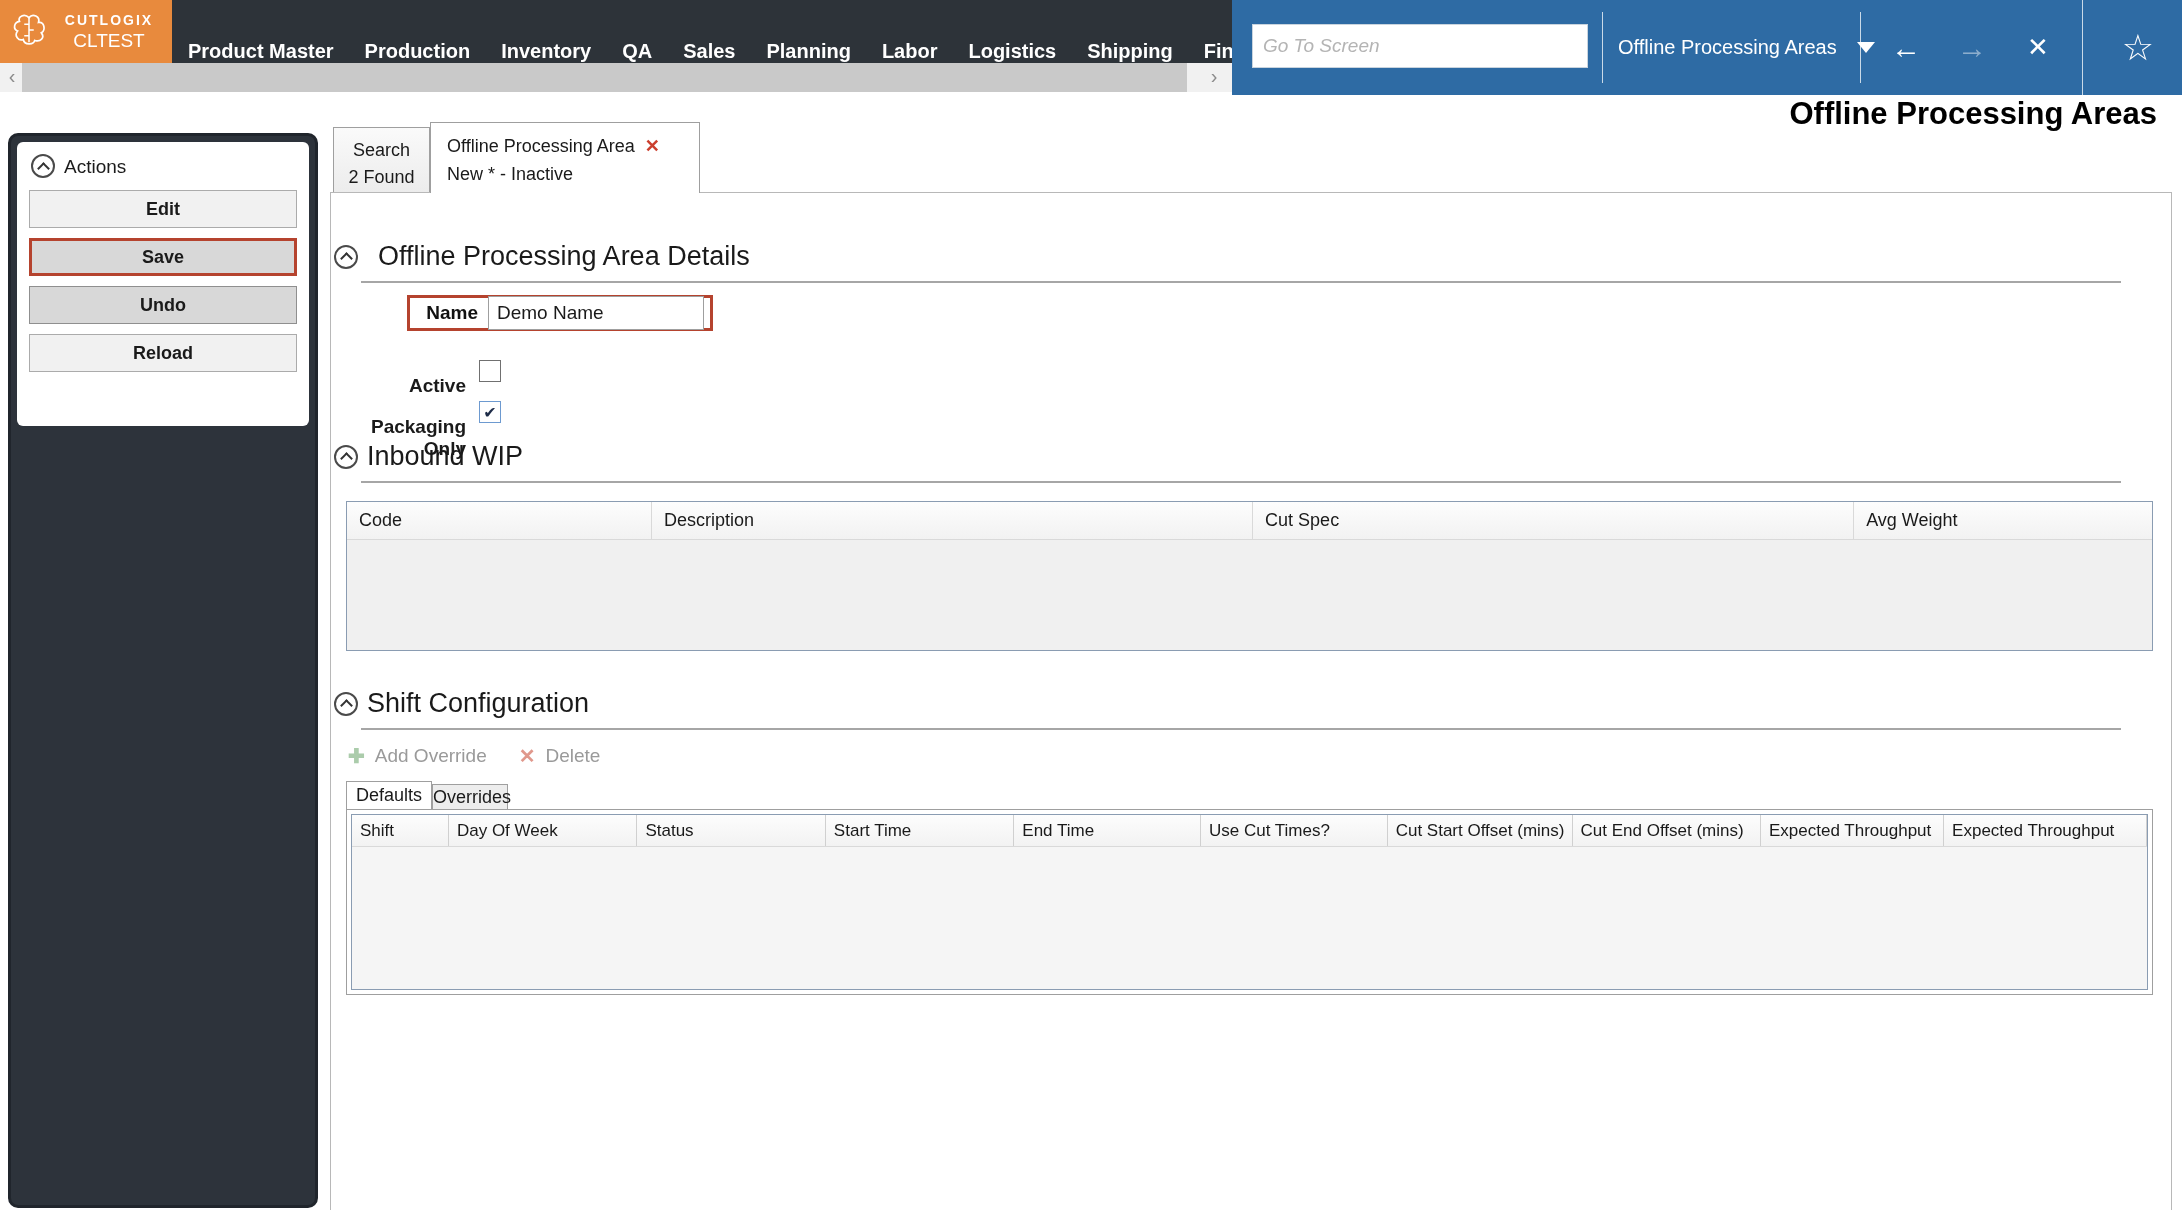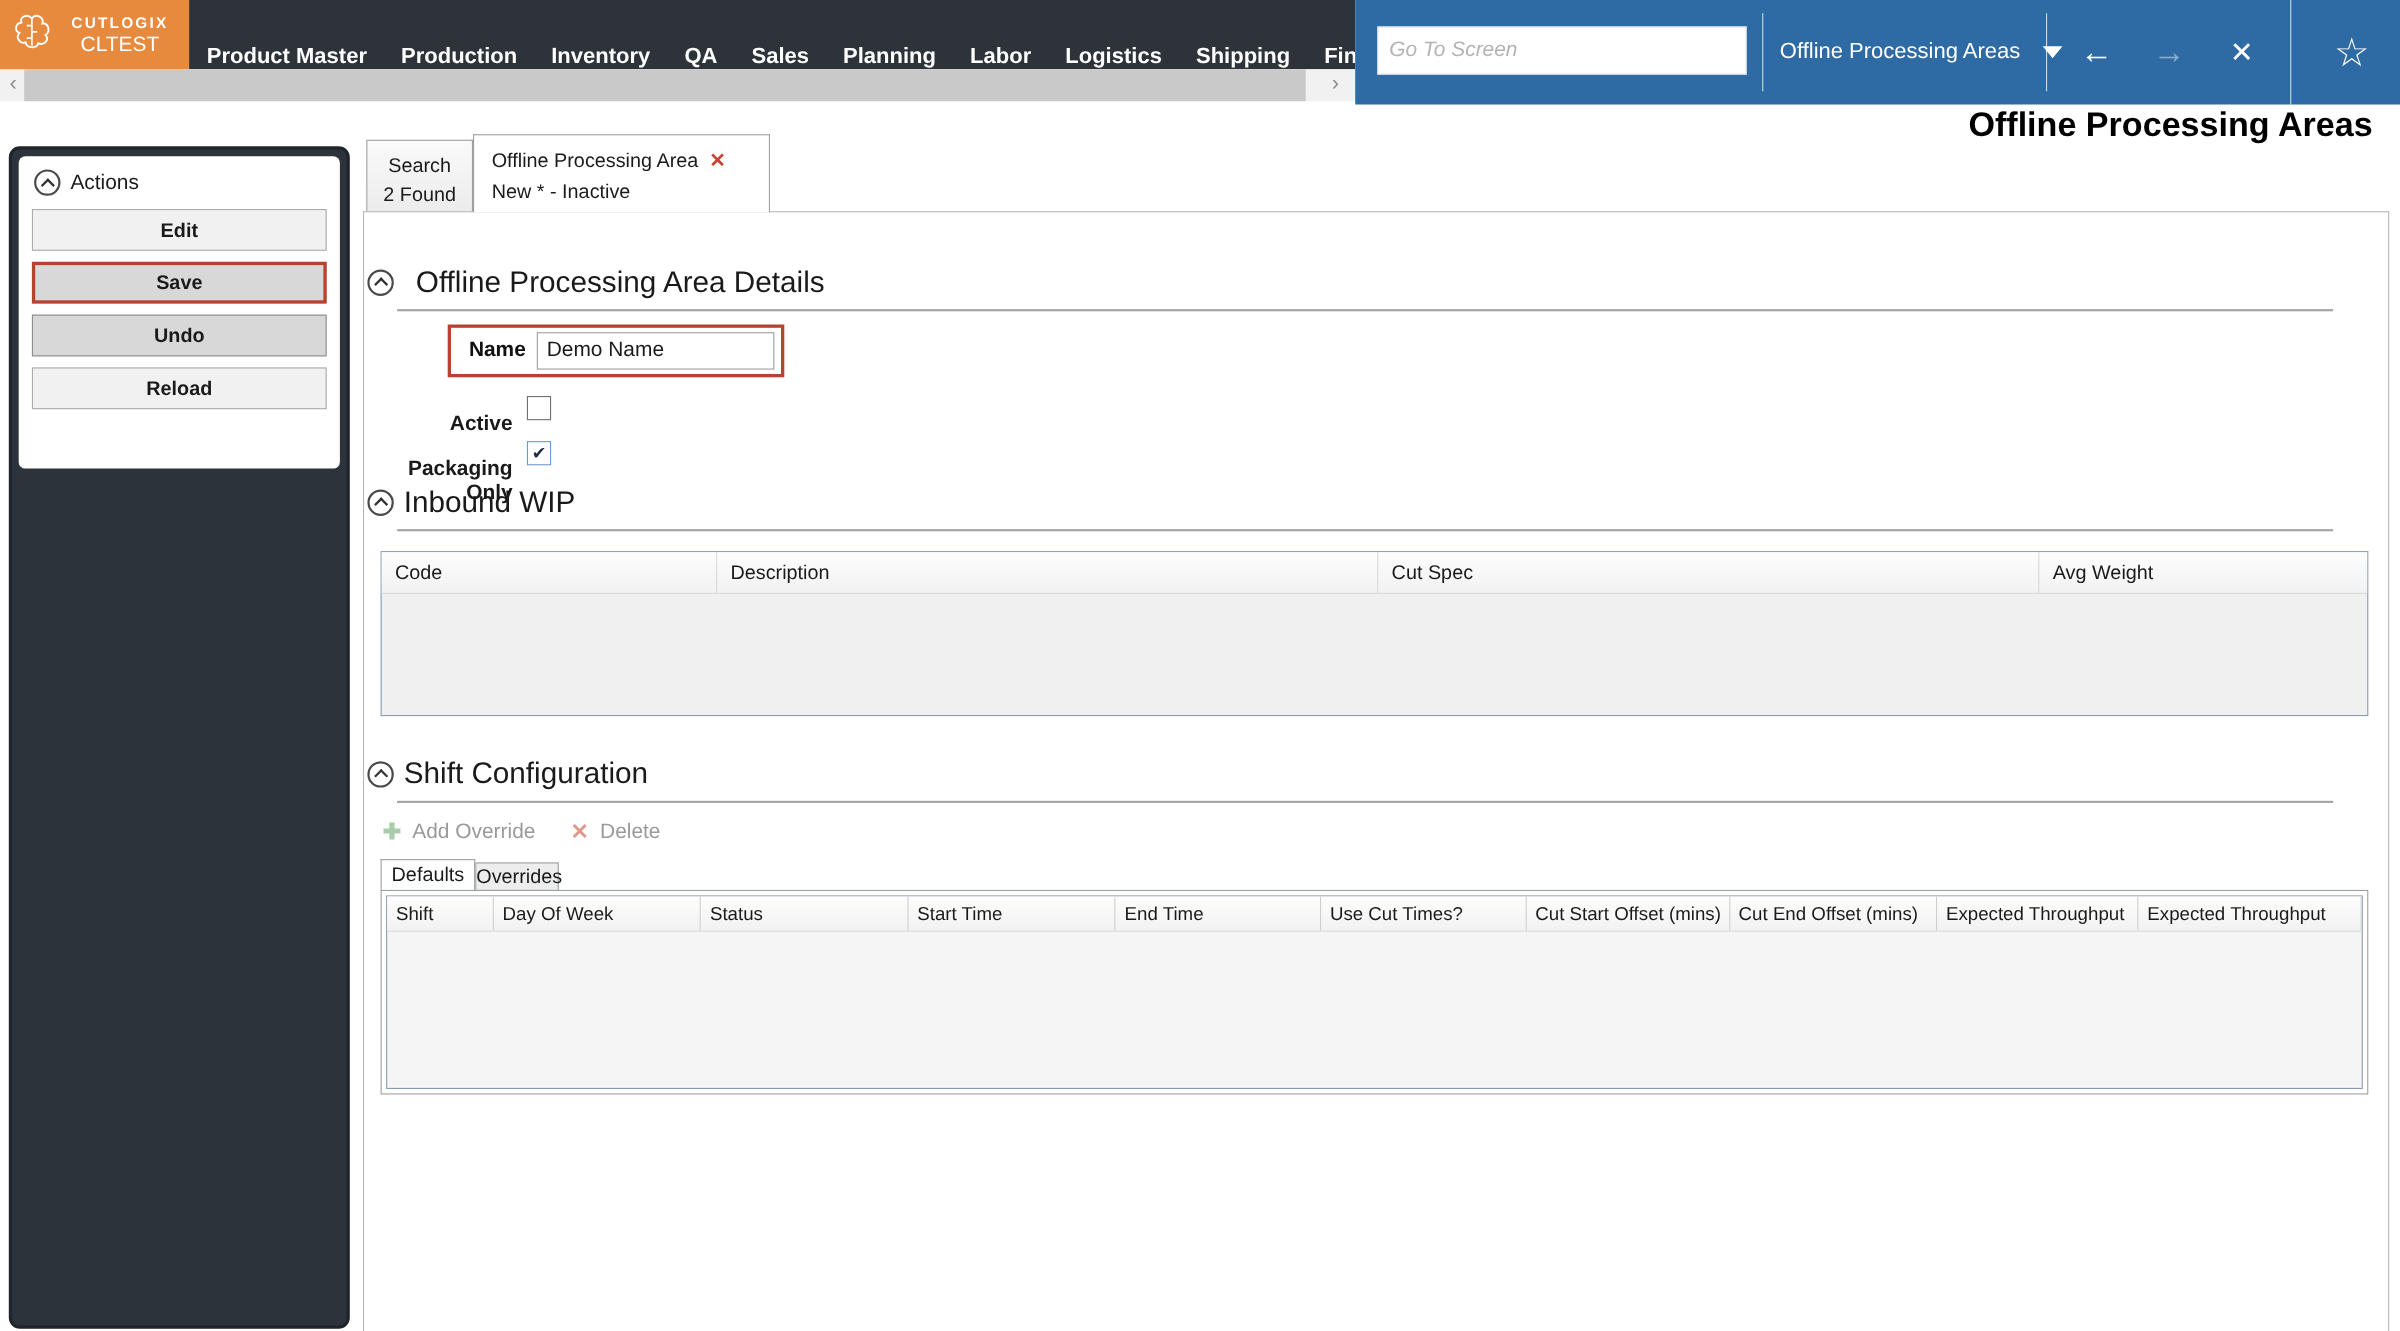--- a/index.html
+++ b/index.html
@@ -60,21 +60,21 @@
   .tab-close { color:#cb3f2e; font-weight:bold; margin-left:10px; font-size:18px; }
 
   
   .main-panel { position:absolute; left:330px; top:192px; width:1842px; height:1018px; background:#fff; border:1px solid #b8b8b8; border-bottom:none; z-index:2; }
 
   .sec-header { position:absolute; display:flex; align-items:center; gap:9px; }
   .sec-title { font-size:27px; color:#1a1a1a; }
   .sec-rule { position:absolute; left:30px; width:1760px; border-top:2px solid #a6a6a6; }
 
   
-  .name-box { position:absolute; left:76px; top:102px; width:306px; height:48px; border:3px solid #b5432e; display:flex; align-items:center; padding-left:6px; }
+  .name-box { position:absolute; left:76px; top:102px; width:306px; height:36px; border:3px solid #b5432e; display:flex; align-items:center; padding-left:6px; }
   .fld-label { font-size:19px; font-weight:bold; color:#111; }
   .name-box .fld-label { width:62px; text-align:right; }
   .name-input { width:216px; height:34px; border:1px solid #9f9f9f; font-size:19px; padding:0 8px; margin-left:10px; font-family:"Liberation Sans",sans-serif; color:#1a1a1a; }
   .row-label { position:absolute; left:0; width:135px; text-align:right; font-size:19px; font-weight:bold;margin-top:12px; }
   .checkbox { position:absolute; left:148px; width:22px; height:22px; background:#fff; border:1px solid #707070; display:flex; align-items:center; justify-content:center; font-size:16px; color:#1d2b47; }
   .checkbox.blue { border:1px solid #6d9ad0; }
   .checkbox.checked::after { content:"\2714"; }
 
   
   .grid { position:absolute; border:1px solid #8a9cb2; background:#f0f0f0; }

